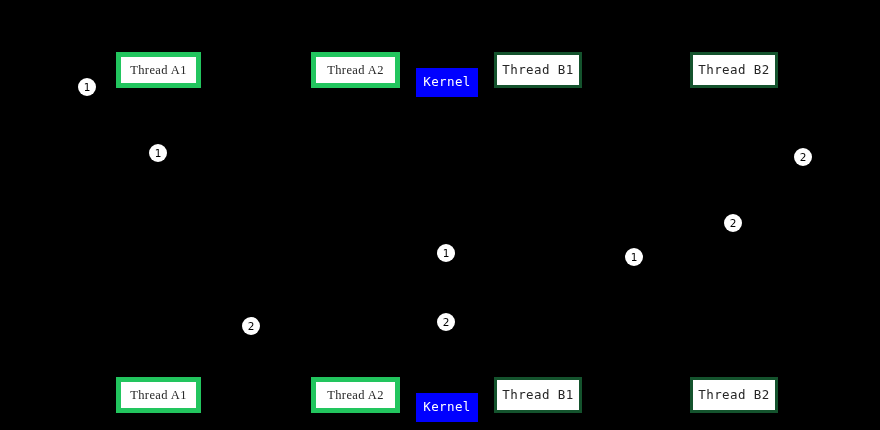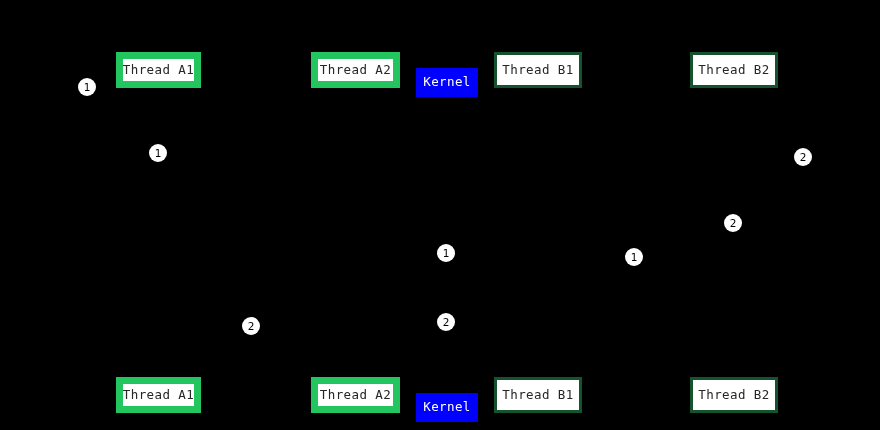--- a/index.html
+++ b/index.html
@@ -23,21 +23,21 @@
     display: flex;
     align-items: center;
     justify-content: center;
     background: #FFFFFF;
     color: #262626;
     font-size: 12.5px;
     letter-spacing: 0.4px;
     white-space: nowrap;
     line-height: 1;
   }
-  .participant.red   { border: 7px solid #22c55e; }
+  .participant.red   { border: 5px solid #22c55e; font-family: Liberation Serif, serif; }
   .participant.blue  { border: 3px solid #14532d; }
   .participant.filled{
     border: 0 solid #0000FF;
     background: #0000FF;
     color: #FFFFFF;
     margin-top: 12px;
   }
 
   
   .lifeline {

